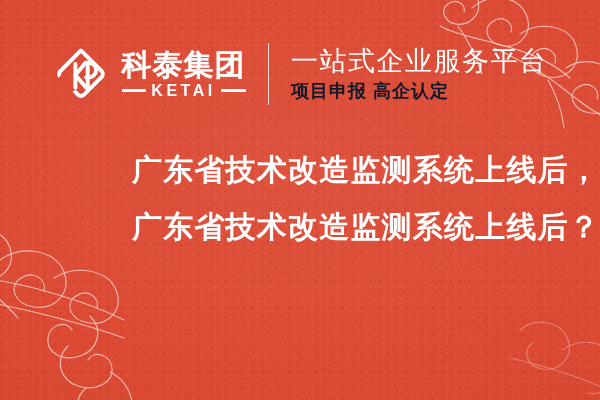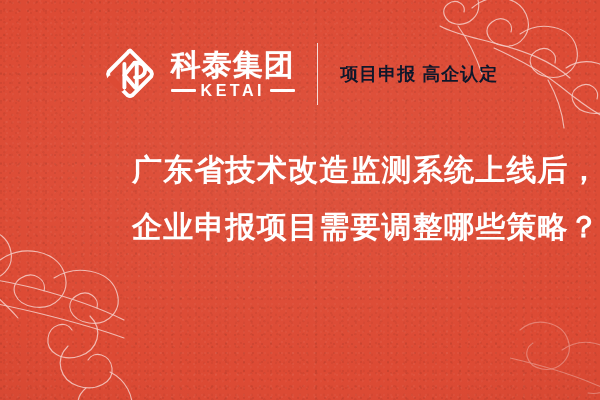--- a/index.html
+++ b/index.html
@@ -254,22 +254,23 @@
           <span class="rule"></span>
           <span id="brand-name-en">KETAI</span>
           <span class="rule"></span>
         </div>
       </div>
     </div>
 
     <div id="header-divider"></div>
 
     <div id="tagline-block">
+      <div id="tagline-primary">一站式企业服务平台</div>
       <div id="tagline-secondary">项目申报 高企认定</div>
     </div>
   </div>
 
   <div id="headline">
     <div class="headline-line">广东省技术改造监测系统上线后，</div>
-    <div class="headline-line">企业申报项目需要调整哪些策略？</div>
+    <div class="headline-line">广东省技术改造监测系统上线后？</div>
   </div>
 
 </div>
 
 </body></html>

